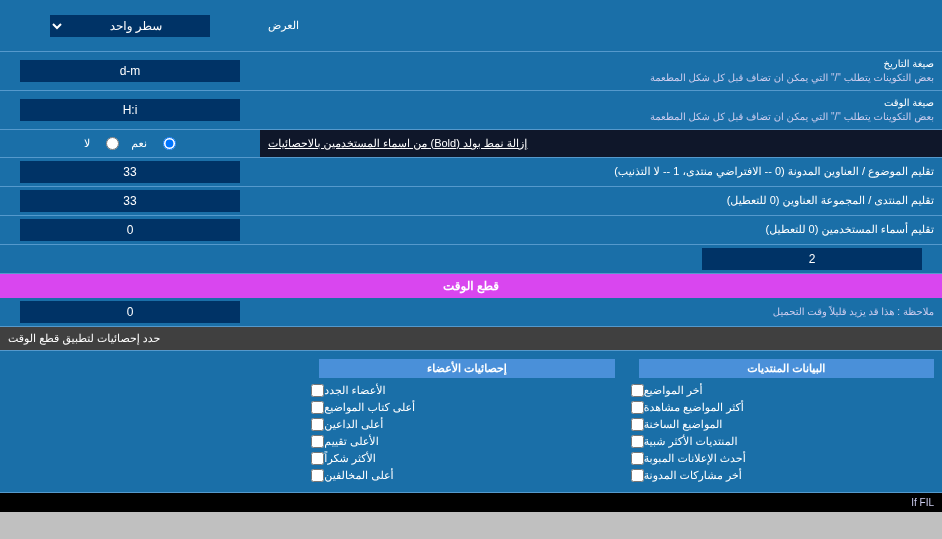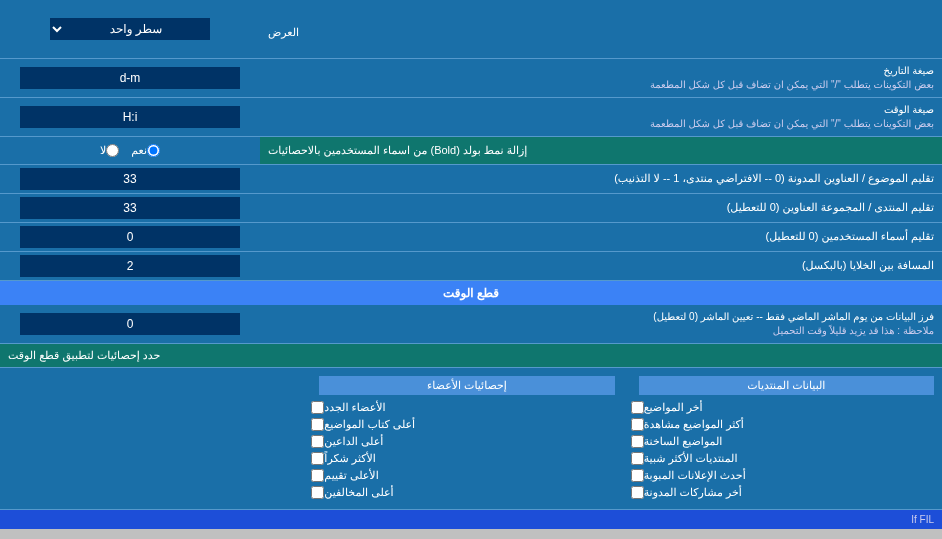--- a/index.html
+++ b/index.html
@@ -73,44 +73,45 @@
 
     .radio-row {
       display: flex;
       border-bottom: 1px solid #5599cc;
       min-height: 28px;
       align-items: stretch;
     }
 
     .radio-label {
       flex: 1;
-      background: #0f766e;
+      background: #0f172a;
       color: #fff;
       padding: 5px 8px;
       text-align: right;
       display: flex;
       align-items: center;
       justify-content: flex-end;
       font-size: 11px;
+      text-decoration: underline;
     }
 
     .radio-input {
       width: 260px;
       min-width: 260px;
       background: #1a6fa8;
       display: flex;
       align-items: center;
       justify-content: center;
       gap: 12px;
       padding: 3px 6px;
     }
 
     .radio-option {
       display: flex;
-      gap: 0;
+      gap: 16px;
       color: #fff;
       font-size: 11px;
     }
 
     .top-row {
       display: flex;
       border-bottom: 1px solid #5599cc;
       min-height: 30px;
       align-items: stretch;
       background: #1a6fa8;
@@ -118,21 +119,20 @@
 
     .top-label {
       flex: 1;
       color: #fff;
       padding: 19px 8px;
       text-align: center;
       display: flex;
       align-items: center;
       justify-content: flex-end;
       font-size: 11px;
-      margin-top: 7px;
     }
 
     .top-select-area {
       width: 260px;
       min-width: 260px;
       display: flex;
       align-items: center;
       justify-content: center;
       padding: 3px 6px;
     }
@@ -145,21 +145,21 @@
 
     .checkbox-col {
       flex: 1;
       padding: 4px 8px;
     }
 
     .checkbox-col-header {
       background: #4a90d9;
       color: #fff;
       text-align: center;
-      font-weight: normal;
+      font-weight: bold;
       font-size: 11px;
       padding: 3px 6px;
       margin-bottom: 4px;
       margin-left: 8px;
     }
 
     .checkbox-item {
       display: flex;
       align-items: center;
       color: #fff;
@@ -168,36 +168,36 @@
       justify-content: flex-end;
     }
 
     .checkbox-item input[type="checkbox"] {
       margin: 0;
     }
 
     .stats-limit-row {
       display: flex;
       border-bottom: 1px solid #5599cc;
-      background: #0f766e;
+      background: #404040;
     }
 
     .stats-limit-label {
       flex: 1;
       color: #fff;
       padding: 5px 8px;
       text-align: right;
       font-size: 11px;
       display: flex;
       align-items: center;
       justify-content: flex-end;
     }
 
     .cutoff-section-header {
-      background: #3b82f6;
+      background: #d946ef;
       color: #fff;
       text-align: center;
       font-weight: bold;
       padding: 5px 8px;
       font-size: 12px;
     }
   </style>
 </head>
 <body>
 
@@ -267,32 +267,30 @@
   </div>
 
   <div class="row">
     <div class="row-label">تقليم أسماء المستخدمين (0 للتعطيل)</div>
     <div class="row-input">
       <input class="input-field" type="text" value="0" style="">
     </div>
   </div>
 
   <div class="row">
-    <div class="row-label">المسافة بين الخلايا (بالبكسل)</div>
     <div class="row-input">
       <input class="input-field" type="text" value="2" style="">
     </div>
   </div>
 
   <div class="cutoff-section-header">قطع الوقت</div>
 
   <div class="row">
     <div class="row-label small-text">
       <div style="text-align:right;">
-        <div>فرز البيانات من يوم الماشر الماضي فقط -- تعيين الماشر (0 لتعطيل)</div>
         <div style="font-size:10px; color:#cce;">ملاحظة : هذا قد يزيد قليلاً وقت التحميل</div>
       </div>
     </div>
     <div class="row-input">
       <input class="input-field" type="text" value="0" style="">
     </div>
   </div>
 
   <div class="stats-limit-row">
     <div class="stats-limit-label">حدد إحصائيات لتطبيق قطع الوقت</div>
@@ -337,34 +335,34 @@
         </div>
         <div class="checkbox-item">
           <span>أعلى كتاب المواضيع</span>
           <input type="checkbox" style="">
         </div>
         <div class="checkbox-item">
           <span>أعلى الداعين</span>
           <input type="checkbox" style="">
         </div>
         <div class="checkbox-item">
+          <span>الأعلى تقييم</span>
+          <input type="checkbox" style="">
+        </div>
+        <div class="checkbox-item">
           <span>الأكثر شكراً</span>
           <input type="checkbox" style="">
         </div>
         <div class="checkbox-item">
-          <span>الأعلى تقييم</span>
-          <input type="checkbox" style="">
-        </div>
-        <div class="checkbox-item">
           <span>أعلى المخالفين</span>
           <input type="checkbox" style="">
         </div>
       </div>
 
       <div style="flex:1; background:#1a6fa8;"></div>
     </div>
   </div>
 
-  <div style="background:#1d4ed8; color:#cce; font-size:10px; padding:4px 8px; text-align:right; border-top:1px solid #5599cc;">
+  <div style="background:#000000; color:#cce; font-size:10px; padding:4px 8px; text-align:right; border-top:1px solid #5599cc;">
     <span>If FIL</span>
   </div>
 
 </div>
 
 </body></html>

